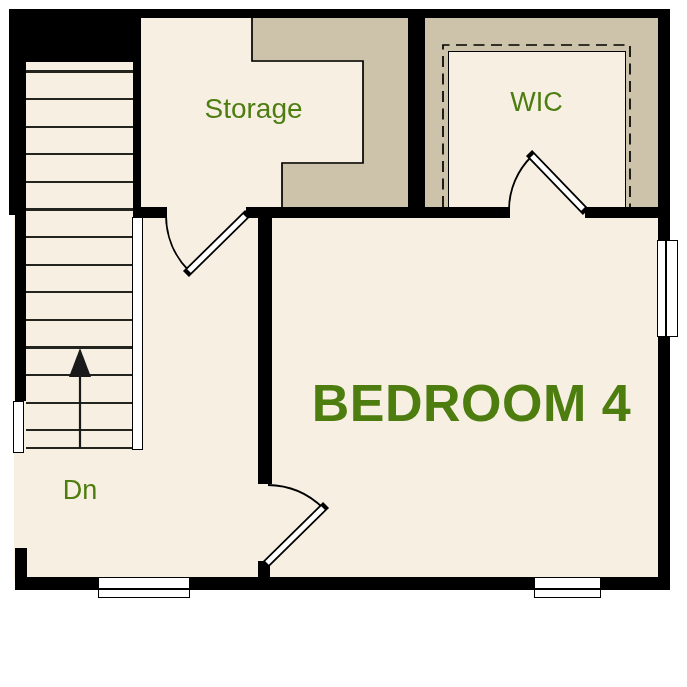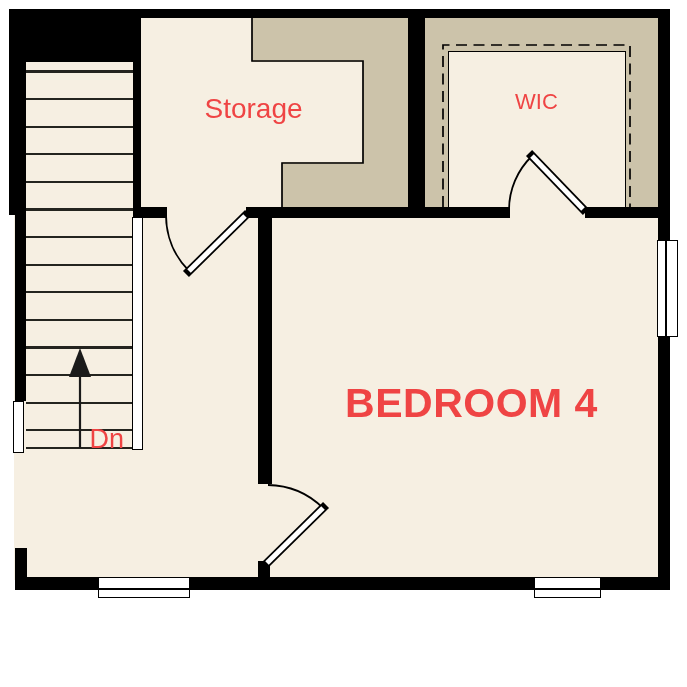--- a/index.html
+++ b/index.html
@@ -4,41 +4,41 @@
 <style>
   :root{
     --floor:#f6efe2;
     --tan:#ccc3aa;
     --wall:#000000;
     --page:#ffffff;
   }
   html,body{margin:0;padding:0;background:var(--page);}
   .plan{
     position:relative;width:687px;height:687px;background:var(--page);
-    font-family:"Liberation Sans", sans-serif;color:#ef4444;overflow:hidden;
+    font-family:"Liberation Sans", sans-serif;color:#4d7c0f;overflow:hidden;
   }
   .abs{position:absolute;box-sizing:border-box;}
   .floor{background:var(--floor);}
   .tan{background:var(--tan);}
   .wall{background:var(--wall);}
   .stairs{
     background:repeating-linear-gradient(to bottom,
       var(--floor) 0px, var(--floor) 25.5px,
       #24241f 25.5px, #24241f 27.6px);
     border-bottom:2px solid #24241f;
   }
   .rail{background:#fff;border:1.6px solid #000;}
   .win{background:#fff;border:1.6px solid #000;}
   .win-line-v{position:absolute;top:0;bottom:0;width:1.6px;background:#000;}
   .win-line-h{position:absolute;left:0;right:0;height:1.6px;background:#000;}
   .label{position:absolute;text-align:center;white-space:nowrap;}
   .lbl-storage{left:163px;top:95px;width:181px;font-size:28px;line-height:28px;}
-  .lbl-wic{left:446px;top:88px;width:181px;font-size:22px;line-height:28px;text-align:center;}
-  .lbl-bedroom{left:300px;top:383px;width:343px;font-size:41px;line-height:41px;font-weight:bold;letter-spacing:.5px;}
-  .lbl-dn{left:36px;top:424px;width:88px;font-size:27px;line-height:30px;text-align:right;}
+  .lbl-wic{left:446px;top:88px;width:181px;font-size:27px;line-height:28px;text-align:center;}
+  .lbl-bedroom{left:300px;top:383px;width:343px;font-size:52px;line-height:41px;font-weight:bold;letter-spacing:.5px;}
+  .lbl-dn{left:36px;top:475px;width:88px;font-size:27px;line-height:30px;}
   .lbl-caption{left:0;top:616px;width:687px;font-size:46px;line-height:48px;font-weight:bold;letter-spacing:.5px;}
   svg.overlay{position:absolute;left:0;top:0;pointer-events:none;}
 </style>
 </head>
 <body>
 
 <div class="plan">
 
   <div class="abs floor" style="left:14px;top:14px;width:648px;height:566px;"></div>
 

